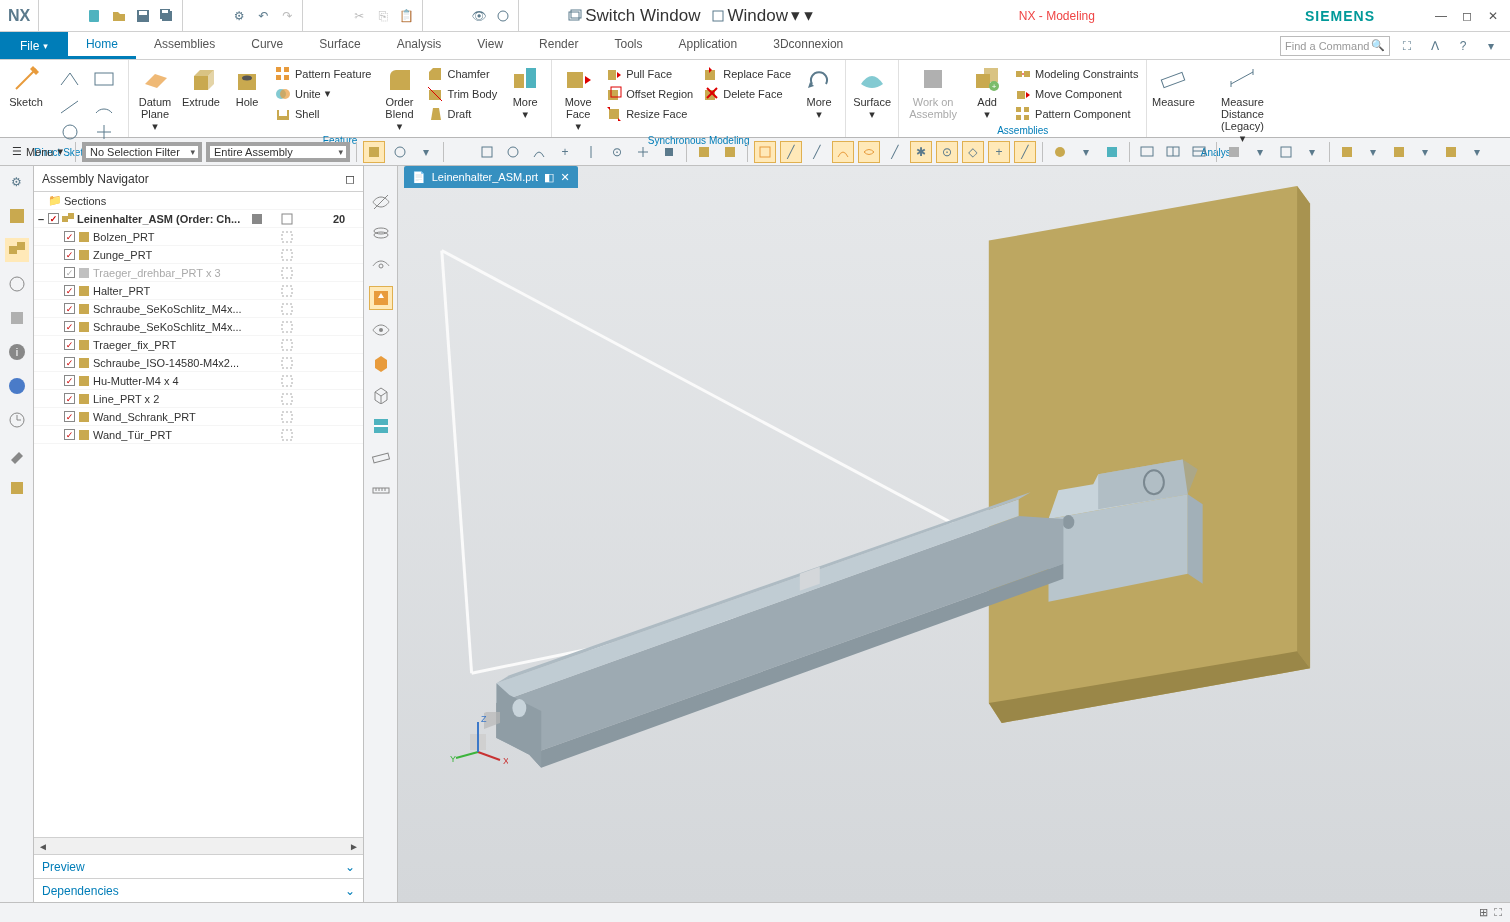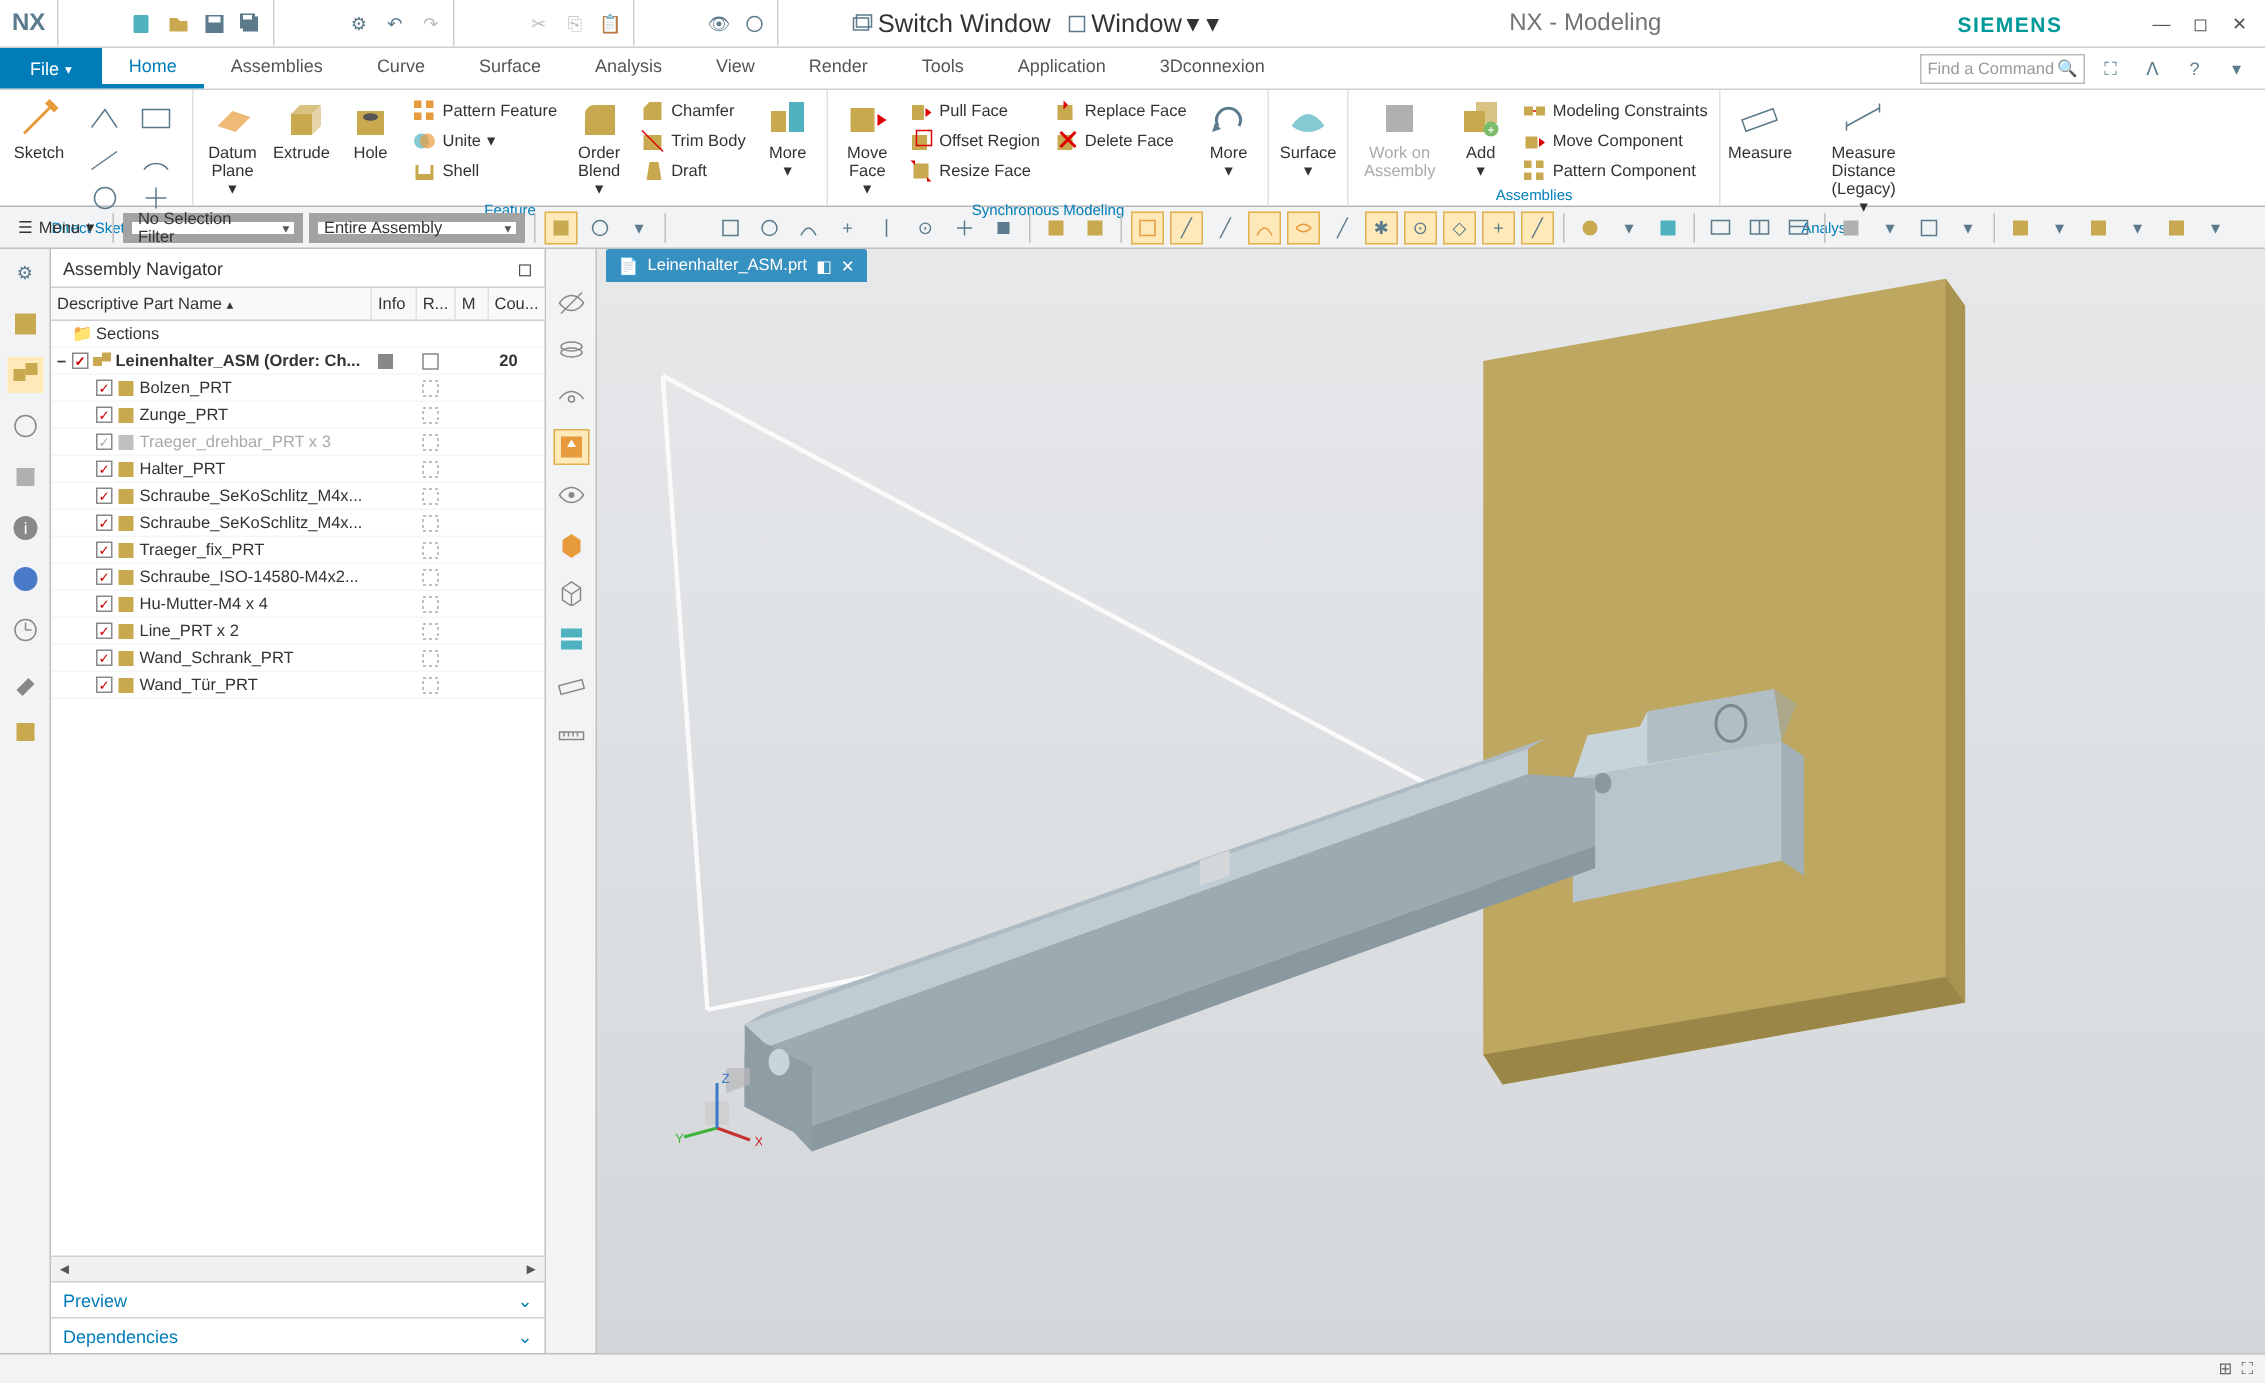--- a/index.html
+++ b/index.html
@@ -4,21 +4,21 @@
 <style>
 * { box-sizing: border-box; margin: 0; padding: 0; font-family: "Segoe UI", Arial, sans-serif; }
 body { background: #f5f6f7; width: 1510px; height: 922px; overflow: hidden; font-size: 12px; color: #333; }
 
 
 .titlebar { height: 32px; background: #ffffff; border-bottom: 1px solid #d0d0d0; display: flex; align-items: center; padding: 0 4px; gap: 41px; }
 .nx-logo { font-weight: bold; color: #5b7a8c; font-size: 16px; padding: 0 8px 0 4px; border-right: 1px solid #d0d0d0; height: 100%; display: flex; align-items: center; }
 .qat { display: flex; align-items: center; gap: 2px; padding: 0 4px; border-right: 1px solid #d0d0d0; height: 100%; }
 .qat-btn { width: 22px; height: 22px; display: flex; align-items: center; justify-content: center; color: #5b7a8c; cursor: pointer; }
 .qat-txt { font-size: 17px; color: #333; padding: 0 4px; cursor: pointer; display: flex; align-items: center; gap: 3px; }
-.title-center { flex: 1; text-align: center; font-size: 16px; color: #737373; }
+.title-center { flex: 1; text-align: center; font-size: 12px; color: #ef4444; }
 .siemens { color: #009999; font-weight: bold; font-size: 14px; letter-spacing: 1px; padding: 0 12px; }
 .win-ctrl { display: flex; gap: 8px; padding: 0 4px; }
 .win-btn { width: 18px; height: 18px; display: flex; align-items: center; justify-content: center; color: #555; cursor: pointer; }
 
 
 .ribbon-tabs { height: 28px; background: #ffffff; display: flex; align-items: stretch; border-bottom: 1px solid #d0d0d0; }
 .file-tab { background: #007db8; color: #fff; padding: 0 20px; display: flex; align-items: center; font-size: 12px; cursor: pointer; }
 .ribbon-tab { padding: 0 18px; display: flex; align-items: center; font-size: 12px; color: #555; cursor: pointer; border-bottom: 3px solid transparent; }
 .ribbon-tab.active { color: #007db8; border-bottom: 3px solid #007db8; background: #ffffff; }
 .ribbon-right { margin-left: auto; display: flex; align-items: center; gap: 6px; padding: 0 8px; }
@@ -36,21 +36,21 @@
 .big-btn.disabled { color: #aaa; }
 .sm-list { display: flex; flex-direction: column; gap: 1px; padding-top: 2px; }
 .sm-btn { display: flex; align-items: center; gap: 4px; font-size: 11px; height: 19px; padding: 0 4px; cursor: pointer; white-space: nowrap; }
 .sm-ico { width: 16px; height: 16px; display: inline-flex; align-items: center; justify-content: center; }
 .shape-grid { display: grid; grid-template-columns: repeat(2, 32px); grid-template-rows: repeat(2, 26px); gap: 2px; padding: 4px; }
 .shape-cell { display: flex; align-items: center; justify-content: center; cursor: pointer; }
 
 
 .selbar { height: 28px; background: #f2f3f5; border-bottom: 1px solid #c0c0c0; display: flex; align-items: center; gap: 4px; padding: 0 6px; }
 .menu-btn { display: flex; align-items: center; gap: 4px; padding: 0 6px; height: 22px; cursor: pointer; font-size: 11px; }
-.sel-combo { height: 20px; border: 6px solid #a3a3a3; background: #fff; font-size: 11px; padding: 0 16px 0 4px; display: flex; align-items: center; position: relative; cursor: pointer; }
+.sel-combo { height: 20px; border: 4px solid #a3a3a3; background: #fff; font-size: 11px; padding: 0 16px 0 4px; display: flex; align-items: center; position: relative; cursor: pointer; }
 .sel-combo::after { content: '▾'; position: absolute; right: 3px; font-size: 9px; color: #555; }
 .tb-sep { width: 1px; height: 20px; background: #c0c0c0; margin: 0 2px; }
 .tb-ico { width: 22px; height: 22px; display: flex; align-items: center; justify-content: center; cursor: pointer; color: #5b7a8c; }
 .tb-ico.active { background: #ffe9b8; border: 1px solid #e0b050; }
 
 
 .main { display: flex; height: calc(922px - 32px - 28px - 78px - 28px - 20px); }
 .left-rail { width: 34px; background: #f2f3f5; border-right: 1px solid #c0c0c0; display: flex; flex-direction: column; align-items: center; padding-top: 4px; gap: 10px; }
 .rail-btn { width: 24px; height: 24px; display: flex; align-items: center; justify-content: center; cursor: pointer; color: #5b7a8c; }
 
@@ -691,30 +691,20 @@
           <rect class="gold" x="4" y="4" width="12" height="12"></rect>
         </svg>
       </div>
   </div>
 
   <div class="nav-panel">
     <div class="nav-header">
       <span>Assembly Navigator</span>
       <span style="cursor:pointer">◻</span>
     </div>
-    <div class="nav-cols">
-      <div class="nav-col" style="width:216px">
-          <span>Descriptive Part Name</span> 
-          <span style="font-size:9px">▴</span>
-        </div>
-      <div class="nav-col" style="width:30px">Info</div>
-      <div class="nav-col" style="width:26px">R...</div>
-      <div class="nav-col" style="width:22px">M</div>
-      <div class="nav-col" style="flex:1;border-right:none">Cou...</div>
-    </div>
     <div class="nav-tree">
       <div class="tree-row">
         <div class="c1" style="padding-left:14px">
             <span class="tree-ico">📁</span>
             <span>Sections</span>
           </div>
       </div>
       <div class="tree-row" style="font-weight:bold">
         <div class="c1" style="padding-left:2px">
             <span style="width:10px;text-align:center">–</span>

